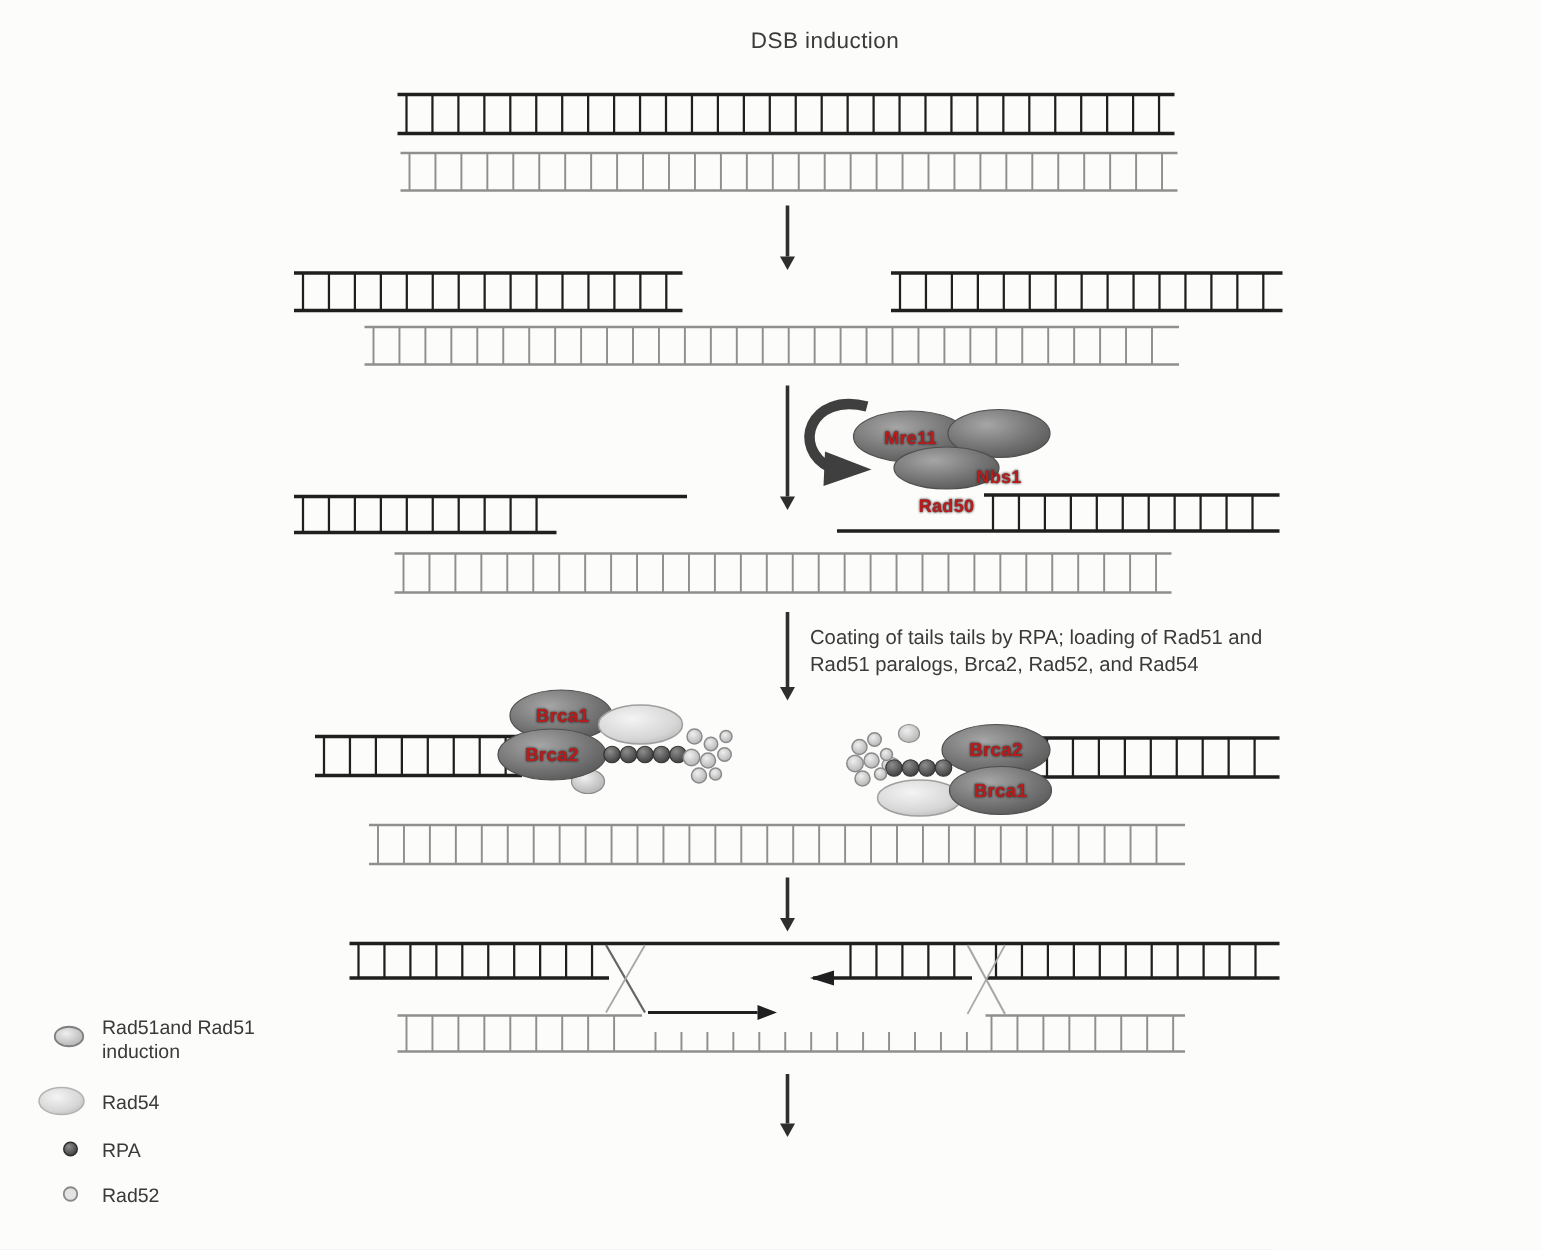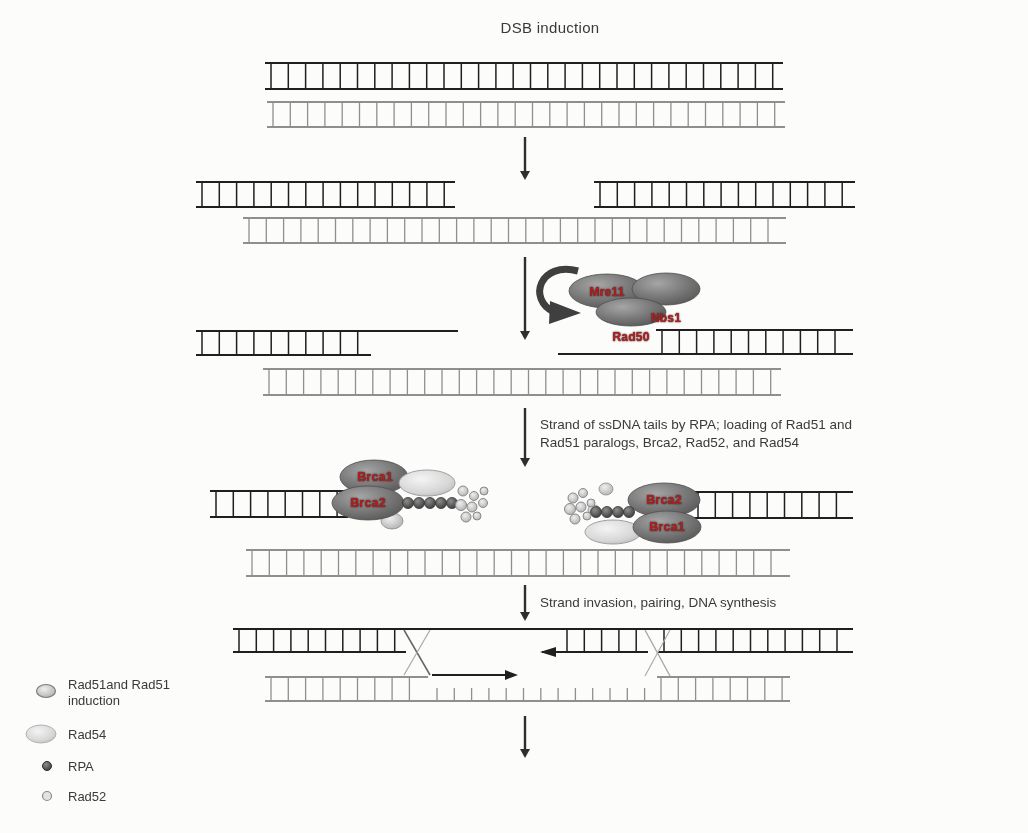--- a/index.html
+++ b/index.html
@@ -458,24 +458,23 @@
         <circle cx="47" cy="766" r="4.5" fill="url(#gBead)" stroke="#2f2f2f" stroke-width="1"></circle>
       </g>
       <g>
         <circle cx="47" cy="796" r="4.5" fill="#e3e3e3" stroke="#8a8a8a" stroke-width="1.2"></circle>
       </g>
     </svg>
 
   <div class="lbl title center" style="left:440px;top:19px;width:220px;">DSB induction</div>
 
 
-  <div class="lbl cap" style="left:540px;top:417px;">Strand of ssDNA tails by RPA; loading of Rad51 and</div>
+  <div class="lbl cap" style="left:540px;top:417px;">Coating of tails tails by RPA; loading of Rad51 and</div>
   <div class="lbl cap" style="left:540px;top:435px;">Rad51 paralogs, Brca2, Rad52, and Rad54</div>
 
-  <div class="lbl cap" style="left:540px;top:595px;">Strand invasion, pairing, DNA synthesis</div>
 
 
   <div class="plabel small" style="left:607px;top:292px;">Mre11</div>
   <div class="plabel small" style="left:666px;top:306px;margin-top:12px;">Nbs1</div>
   <div class="plabel small" style="left:631px;top:313px;margin-top:24px;">Rad50</div>
 
   <div class="plabel" style="left:375px;top:477px;">Brca1</div>
   <div class="plabel" style="left:368px;top:503px;">Brca2</div>
   <div class="plabel" style="left:664px;top:500px;">Brca2</div>
   <div class="plabel" style="left:667px;top:527px;">Brca1</div>

